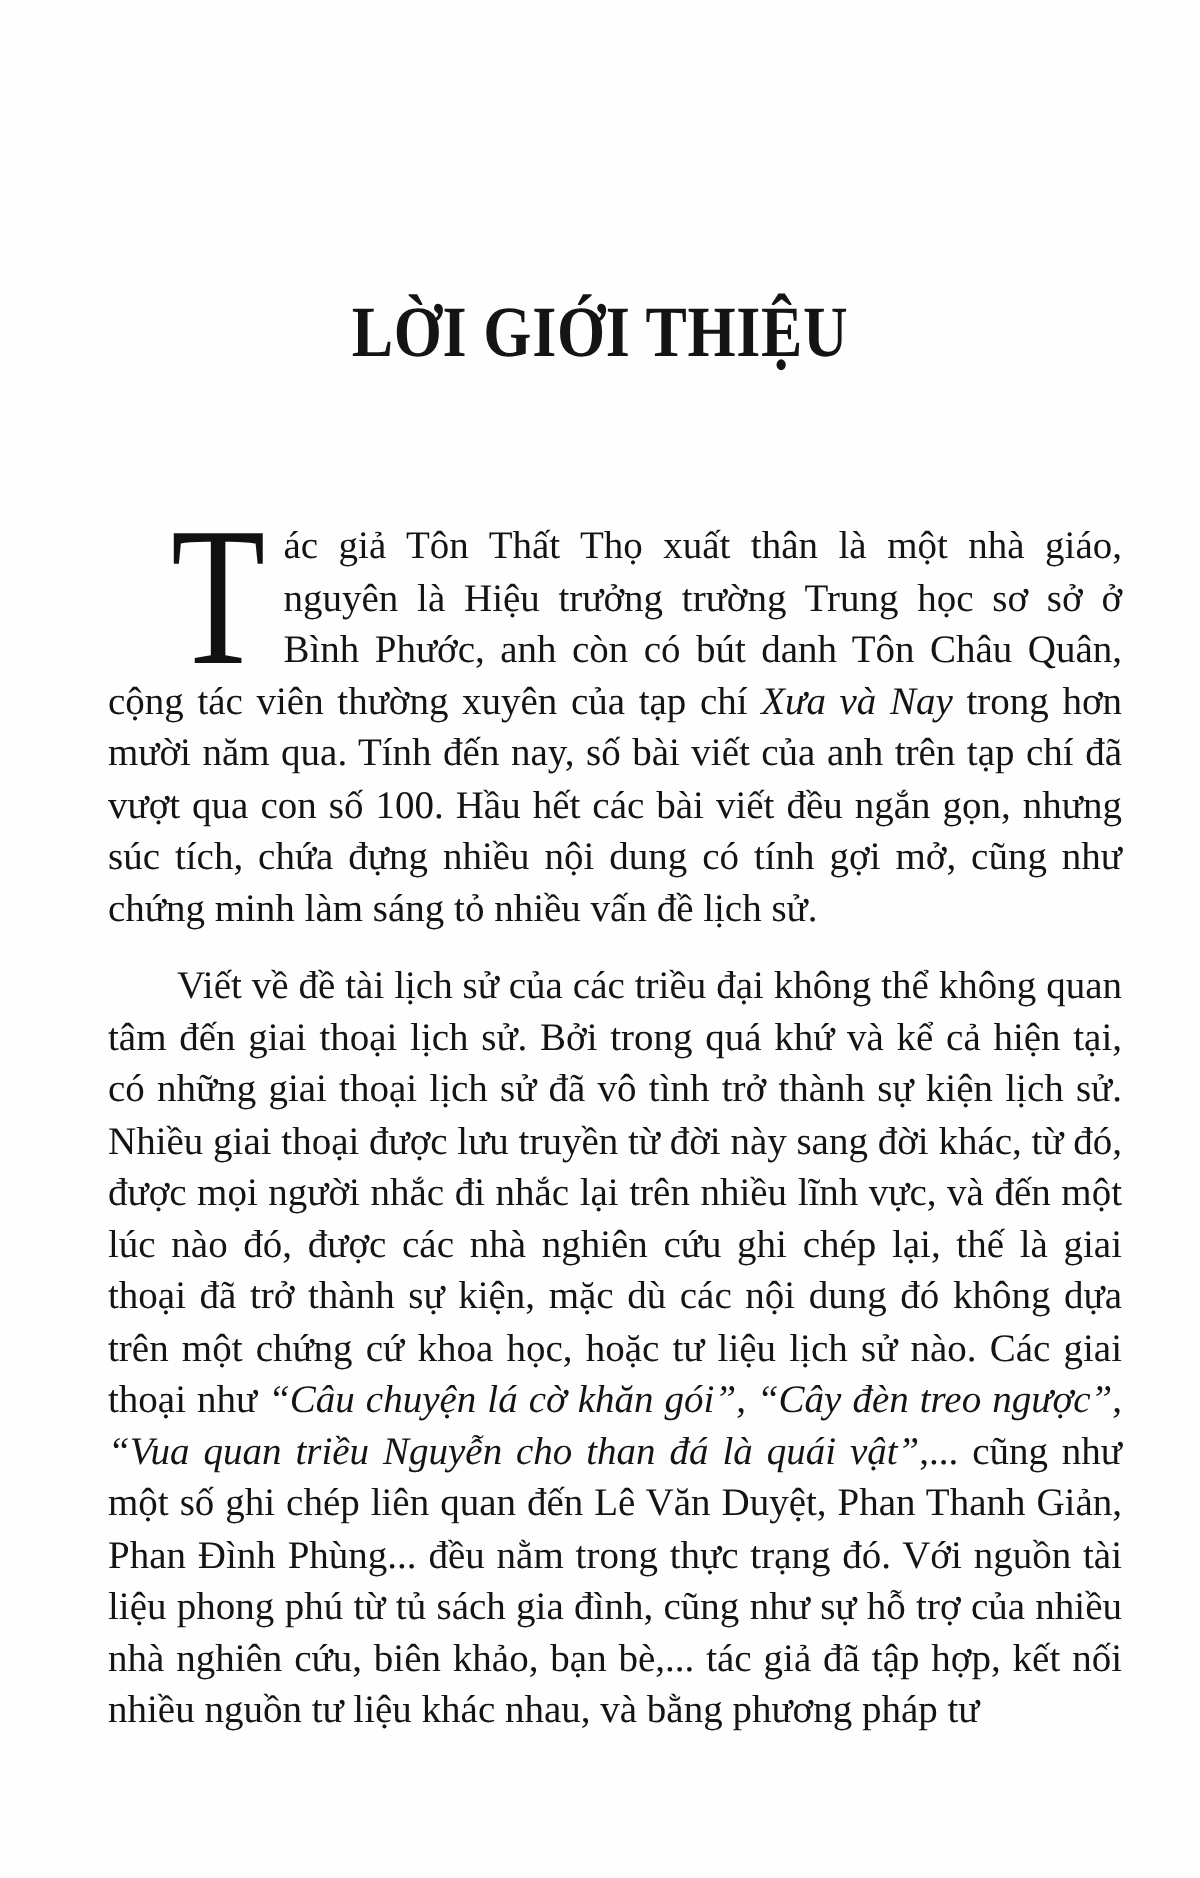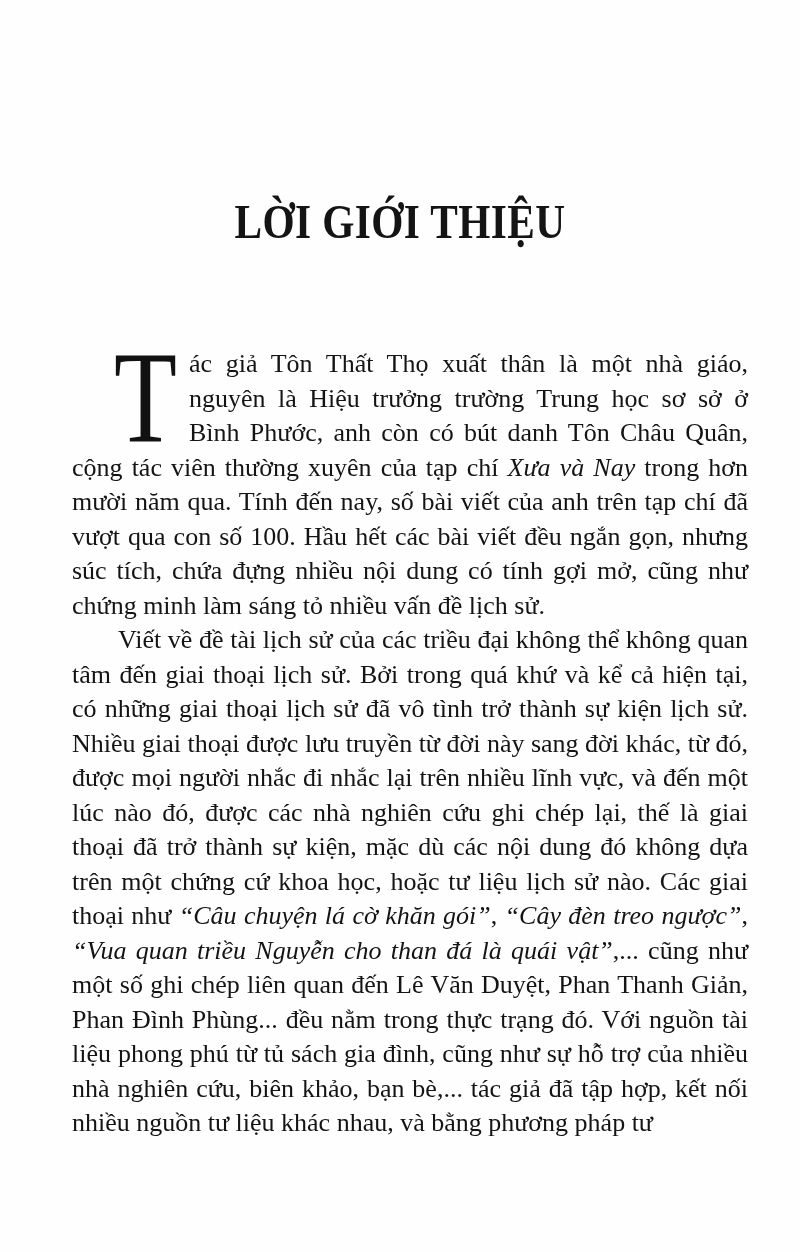--- a/index.html
+++ b/index.html
@@ -40,20 +40,21 @@
     font-size: 26px;
     line-height: 34.5px;
     text-align: justify;
     text-justify: inter-word;
   }
   .para {
     margin: 0;
     padding: 0;
   }
   .para + .para {
+    margin-top: 17px;
     font-family: Liberation Serif, serif;
   }
   .para.indent {
     text-indent: 46px;
   }
   .dropcap {
     float: left;
     width: 62px;
     height: 101px;
     margin: 0 13px 0 42px;

